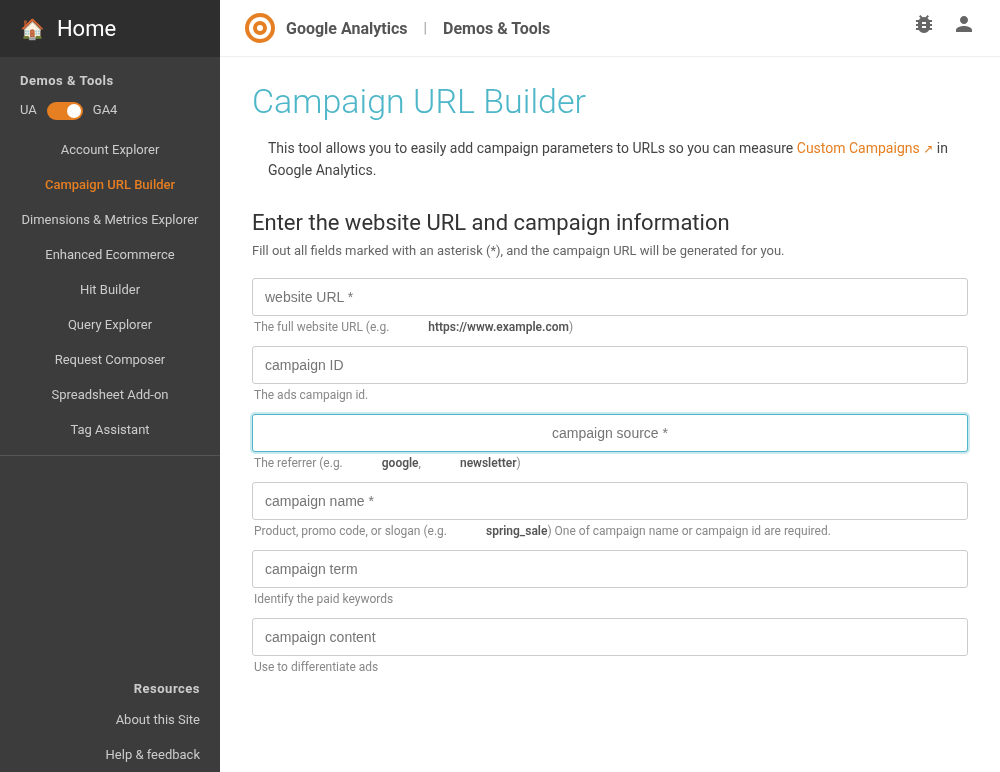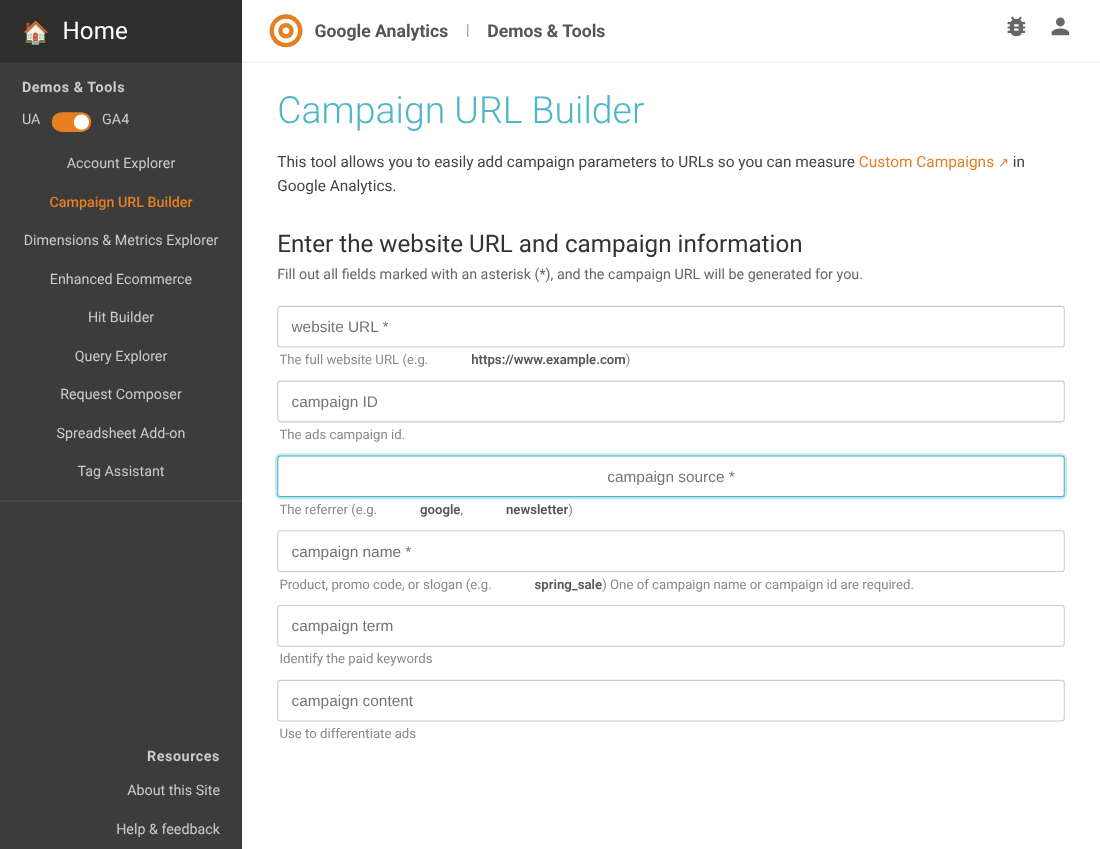--- a/index.html
+++ b/index.html
@@ -147,20 +147,21 @@
       font-size: 34px;
       color: #4db6c8;
       font-weight: 300;
       margin-bottom: 16px;
     }
     #page-description {
       font-size: 14px;
       color: #444;
       line-height: 1.6;
       margin-bottom: 28px;
+      margin-left: 16px;
     }
     .link-orange {
       color: #e67e22;
       text-decoration: none;
     }
 
     #form-section-title {
       font-size: 22px;
       font-weight: 400;
       color: #333;

